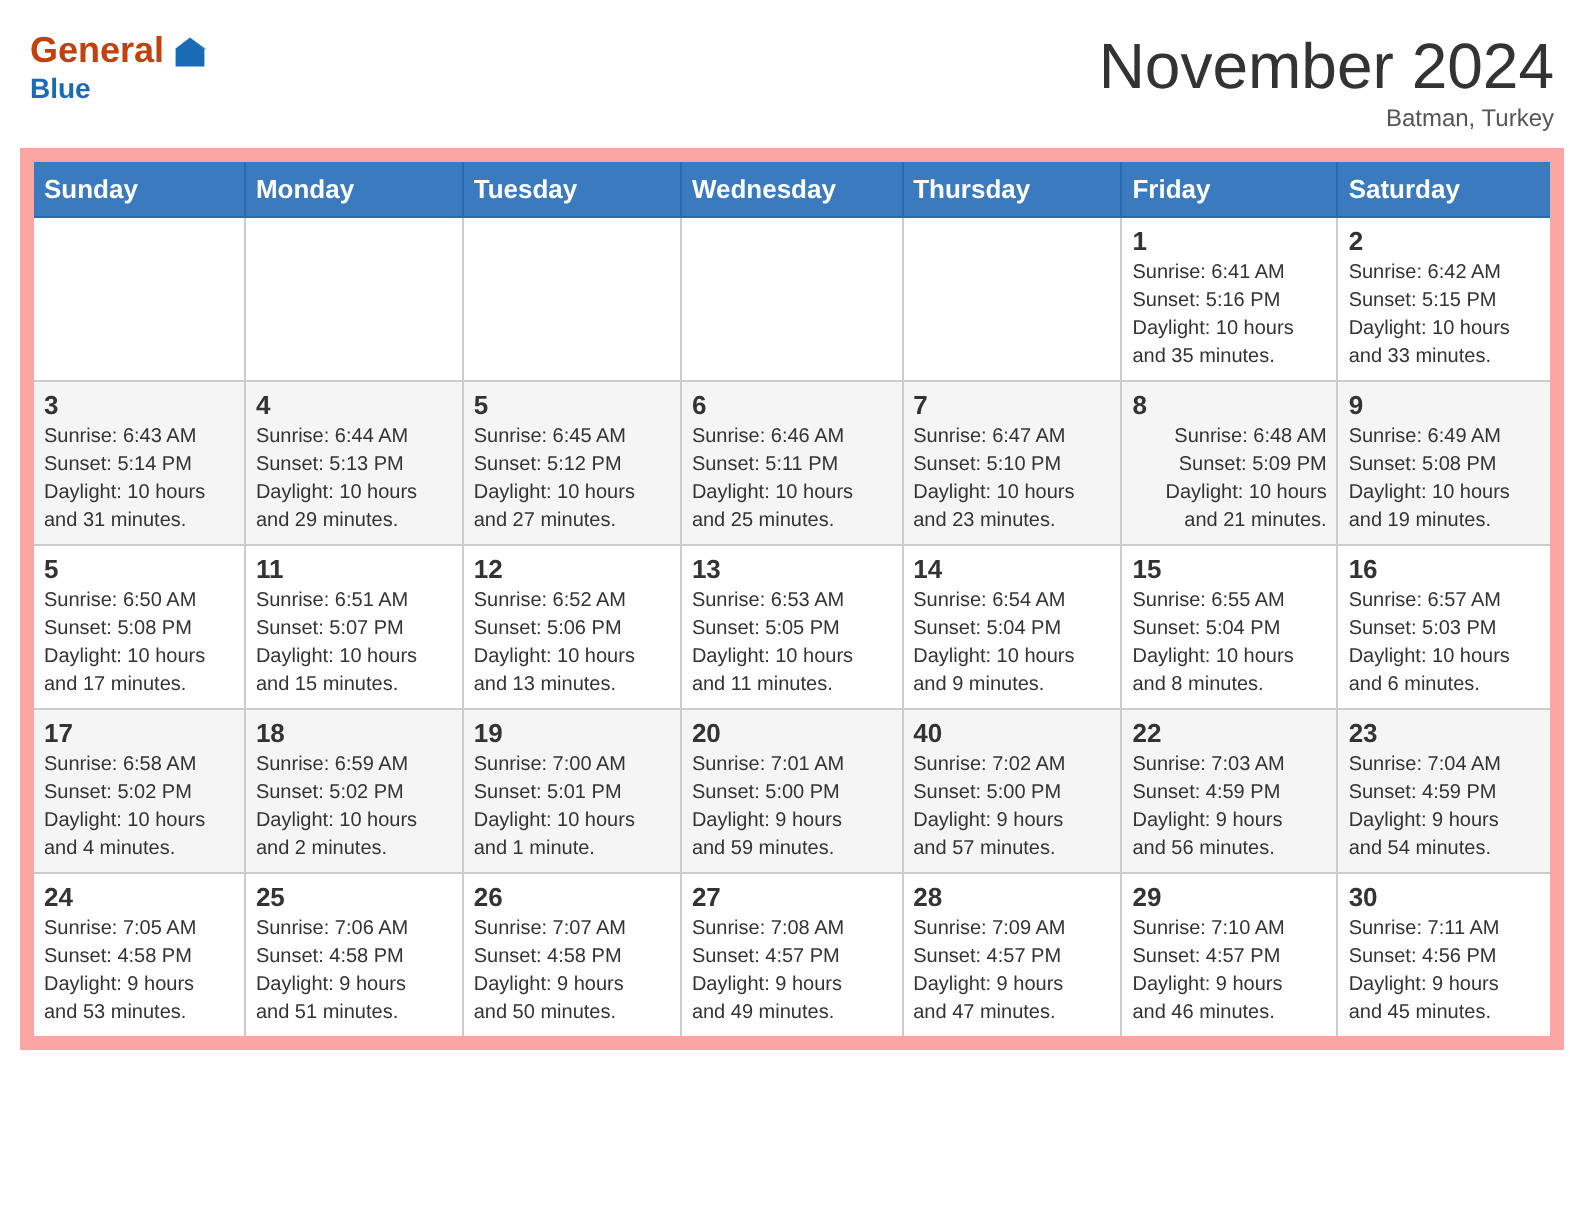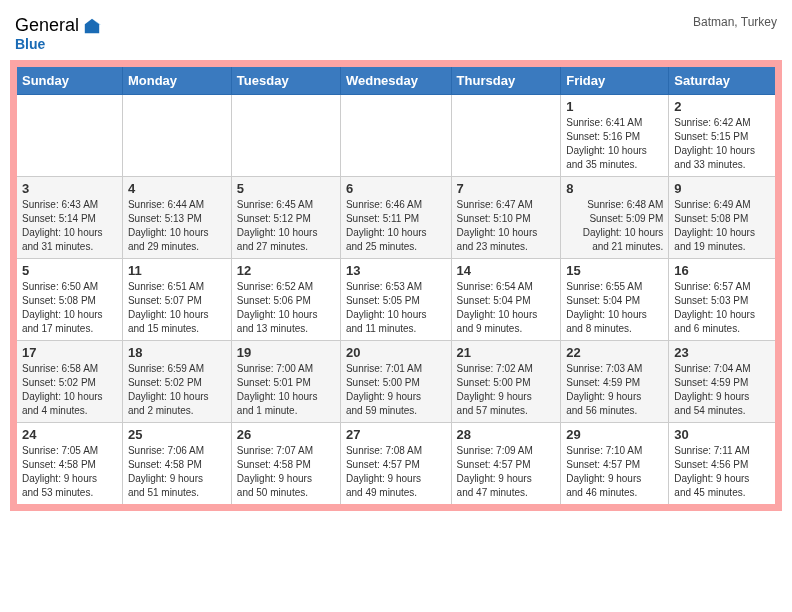--- a/index.html
+++ b/index.html
@@ -22,22 +22,22 @@
       flex-direction: column;
       align-items: flex-start;
     }
     .logo-text {
       display: flex;
       align-items: center;
       gap: 2px;
     }
     .logo-general {
       font-size: 18px;
-      font-weight: normal;
-      color: #000000;
+      font-weight: bold;
+      color: #c2410c;
     }
     .logo-blue {
       font-size: 14px;
       font-weight: bold;
       color: #1a6bb5;
     }
     .logo-icon {
       width: 18px;
       height: 18px;
       margin-left: 2px;
@@ -103,20 +103,21 @@
     <div class="logo-text">
       <span class="logo-general">General</span>
       <svg class="logo-icon" viewBox="0 0 20 20">
         <polygon points="10,2 18,8 18,18 2,18 2,8" fill="#1a6bb5"></polygon>
         <polygon points="10,2 20,9 18,8" fill="#3a9ad9"></polygon>
       </svg>
     </div>
     <span class="logo-blue">Blue</span>
   </div>
   <div class="title-section">
+    <div class="month-title">November 2024</div>
     <div class="location-title">Batman, Turkey</div>
   </div>
 </div>
 
 <table class="calendar">
   <thead>
     <tr>
     <th>Sunday</th>
         <th>Monday</th>
         <th>Tuesday</th>
@@ -273,21 +274,21 @@
 and 1 minute.</div>
         </td>
         <td>
           <div class="day-number">20</div>
           <div class="day-info" style="white-space: pre-line;">Sunrise: 7:01 AM
 Sunset: 5:00 PM
 Daylight: 9 hours
 and 59 minutes.</div>
         </td>
         <td>
-          <div class="day-number">21</div>
+          <div class="day-number">40</div>
           <div class="day-info" style="white-space: pre-line;">Sunrise: 7:02 AM
 Sunset: 5:00 PM
 Daylight: 9 hours
 and 57 minutes.</div>
         </td>
         <td>
           <div class="day-number">22</div>
           <div class="day-info" style="white-space: pre-line;">Sunrise: 7:03 AM
 Sunset: 4:59 PM
 Daylight: 9 hours

